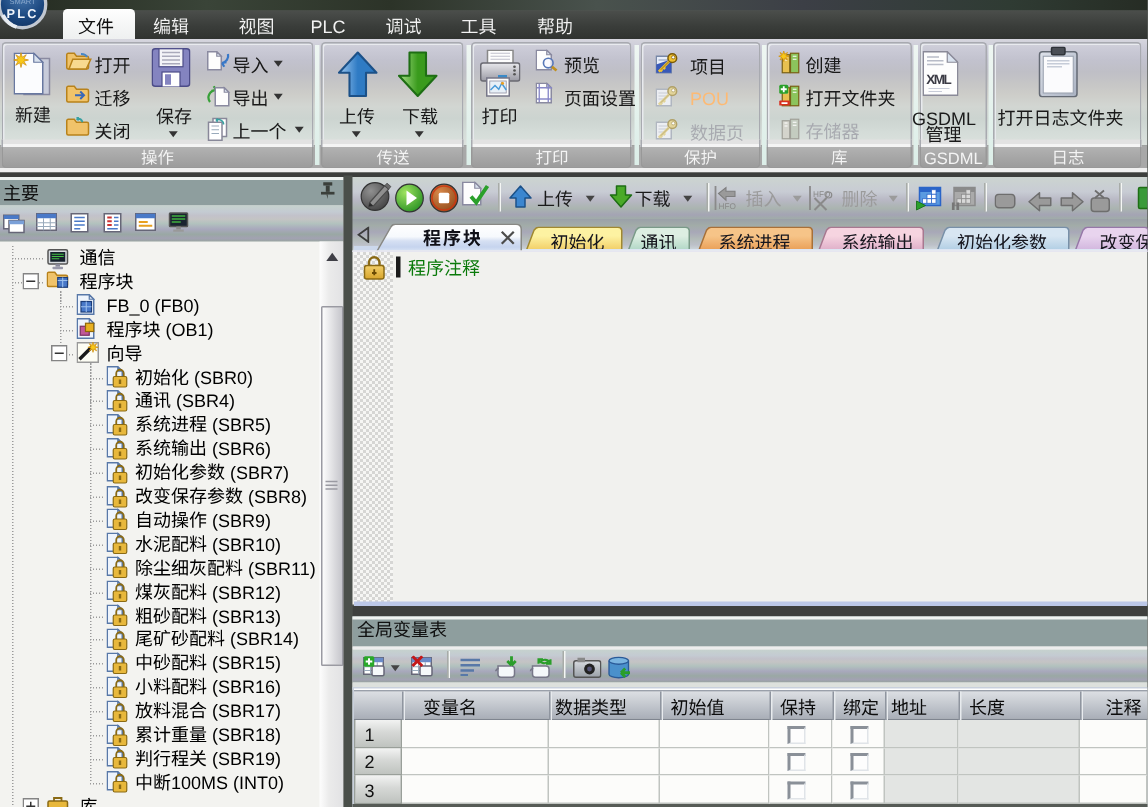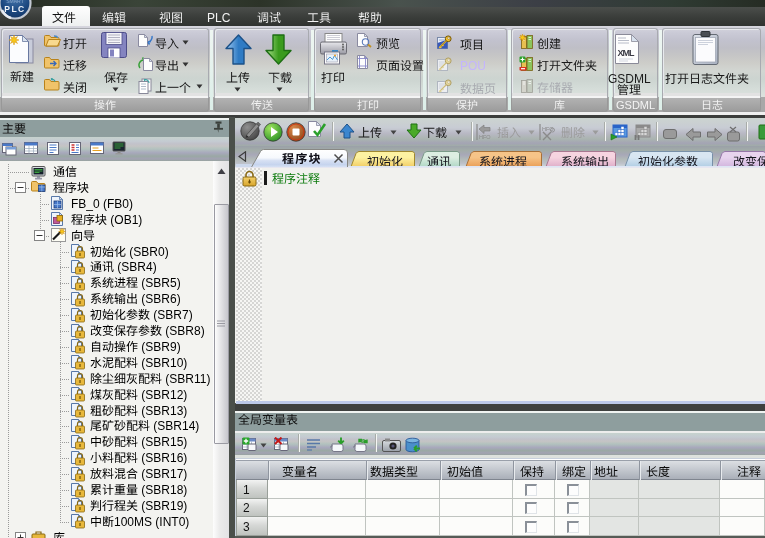--- a/index.html
+++ b/index.html
@@ -419,21 +419,21 @@
     <use href="#g50" x="12.0" y="12.0"></use>
   </svg>
 <svg style="position:absolute;left:437px;top:56px;" width="16" height="16" viewBox="0 0 16 16">
     <rect x="0.5" y="3.5" width="10" height="11" fill="#eceef2" stroke="#b0b6c0"></rect>
     <path d="M2 6 h7 M2 8 h7 M2 10 h5" stroke="#c8ccd4" stroke-width="0.8"></path>
     <circle cx="11.2" cy="4.8" r="2.9" fill="#e2d49a" stroke="#b0a068" stroke-width="1"></circle>
     <circle cx="11.8" cy="4.2" r="1.1" fill="#fff" stroke="#b0a068" stroke-width="0.5"></circle>
     <path d="M9 7 L3.5 12.5 M3.5 12.5 l-1.3 1.3 M5.2 10.8 l1.2 1.2 M3.4 12.6 l1 1" stroke="#e2d49a" stroke-width="1.7" fill="none"></path>
     <path d="M9 7 L3.5 12.5" stroke="#b0a068" stroke-width="0.5"></path>
   </svg>
-<div style="position:absolute;left:460px;top:58.5px;color:#c4b5fd;font-size:12px;font-family:'Liberation Sans',sans-serif">POU</div>
+<div style="position:absolute;left:460px;top:58.5px;color:#fdba74;font-size:12px;font-family:'Liberation Sans',sans-serif">POU</div>
 <svg style="position:absolute;left:437px;top:78px;" width="16" height="16" viewBox="0 0 16 16">
     <rect x="0.5" y="3.5" width="10" height="11" fill="#eceef2" stroke="#b0b6c0"></rect>
     <path d="M2 6 h7 M2 8 h7 M2 10 h5" stroke="#c8ccd4" stroke-width="0.8"></path>
     <circle cx="11.2" cy="4.8" r="2.9" fill="#e2d49a" stroke="#b0a068" stroke-width="1"></circle>
     <circle cx="11.8" cy="4.2" r="1.1" fill="#fff" stroke="#b0a068" stroke-width="0.5"></circle>
     <path d="M9 7 L3.5 12.5 M3.5 12.5 l-1.3 1.3 M5.2 10.8 l1.2 1.2 M3.4 12.6 l1 1" stroke="#e2d49a" stroke-width="1.7" fill="none"></path>
     <path d="M9 7 L3.5 12.5" stroke="#b0a068" stroke-width="0.5"></path>
   </svg>
 <svg style="position:absolute;left:460.0px;top:80.5px;overflow:visible" width="38" height="16" fill="#a8aab0">
     <use href="#g51" x="0.0" y="12.0"></use>

